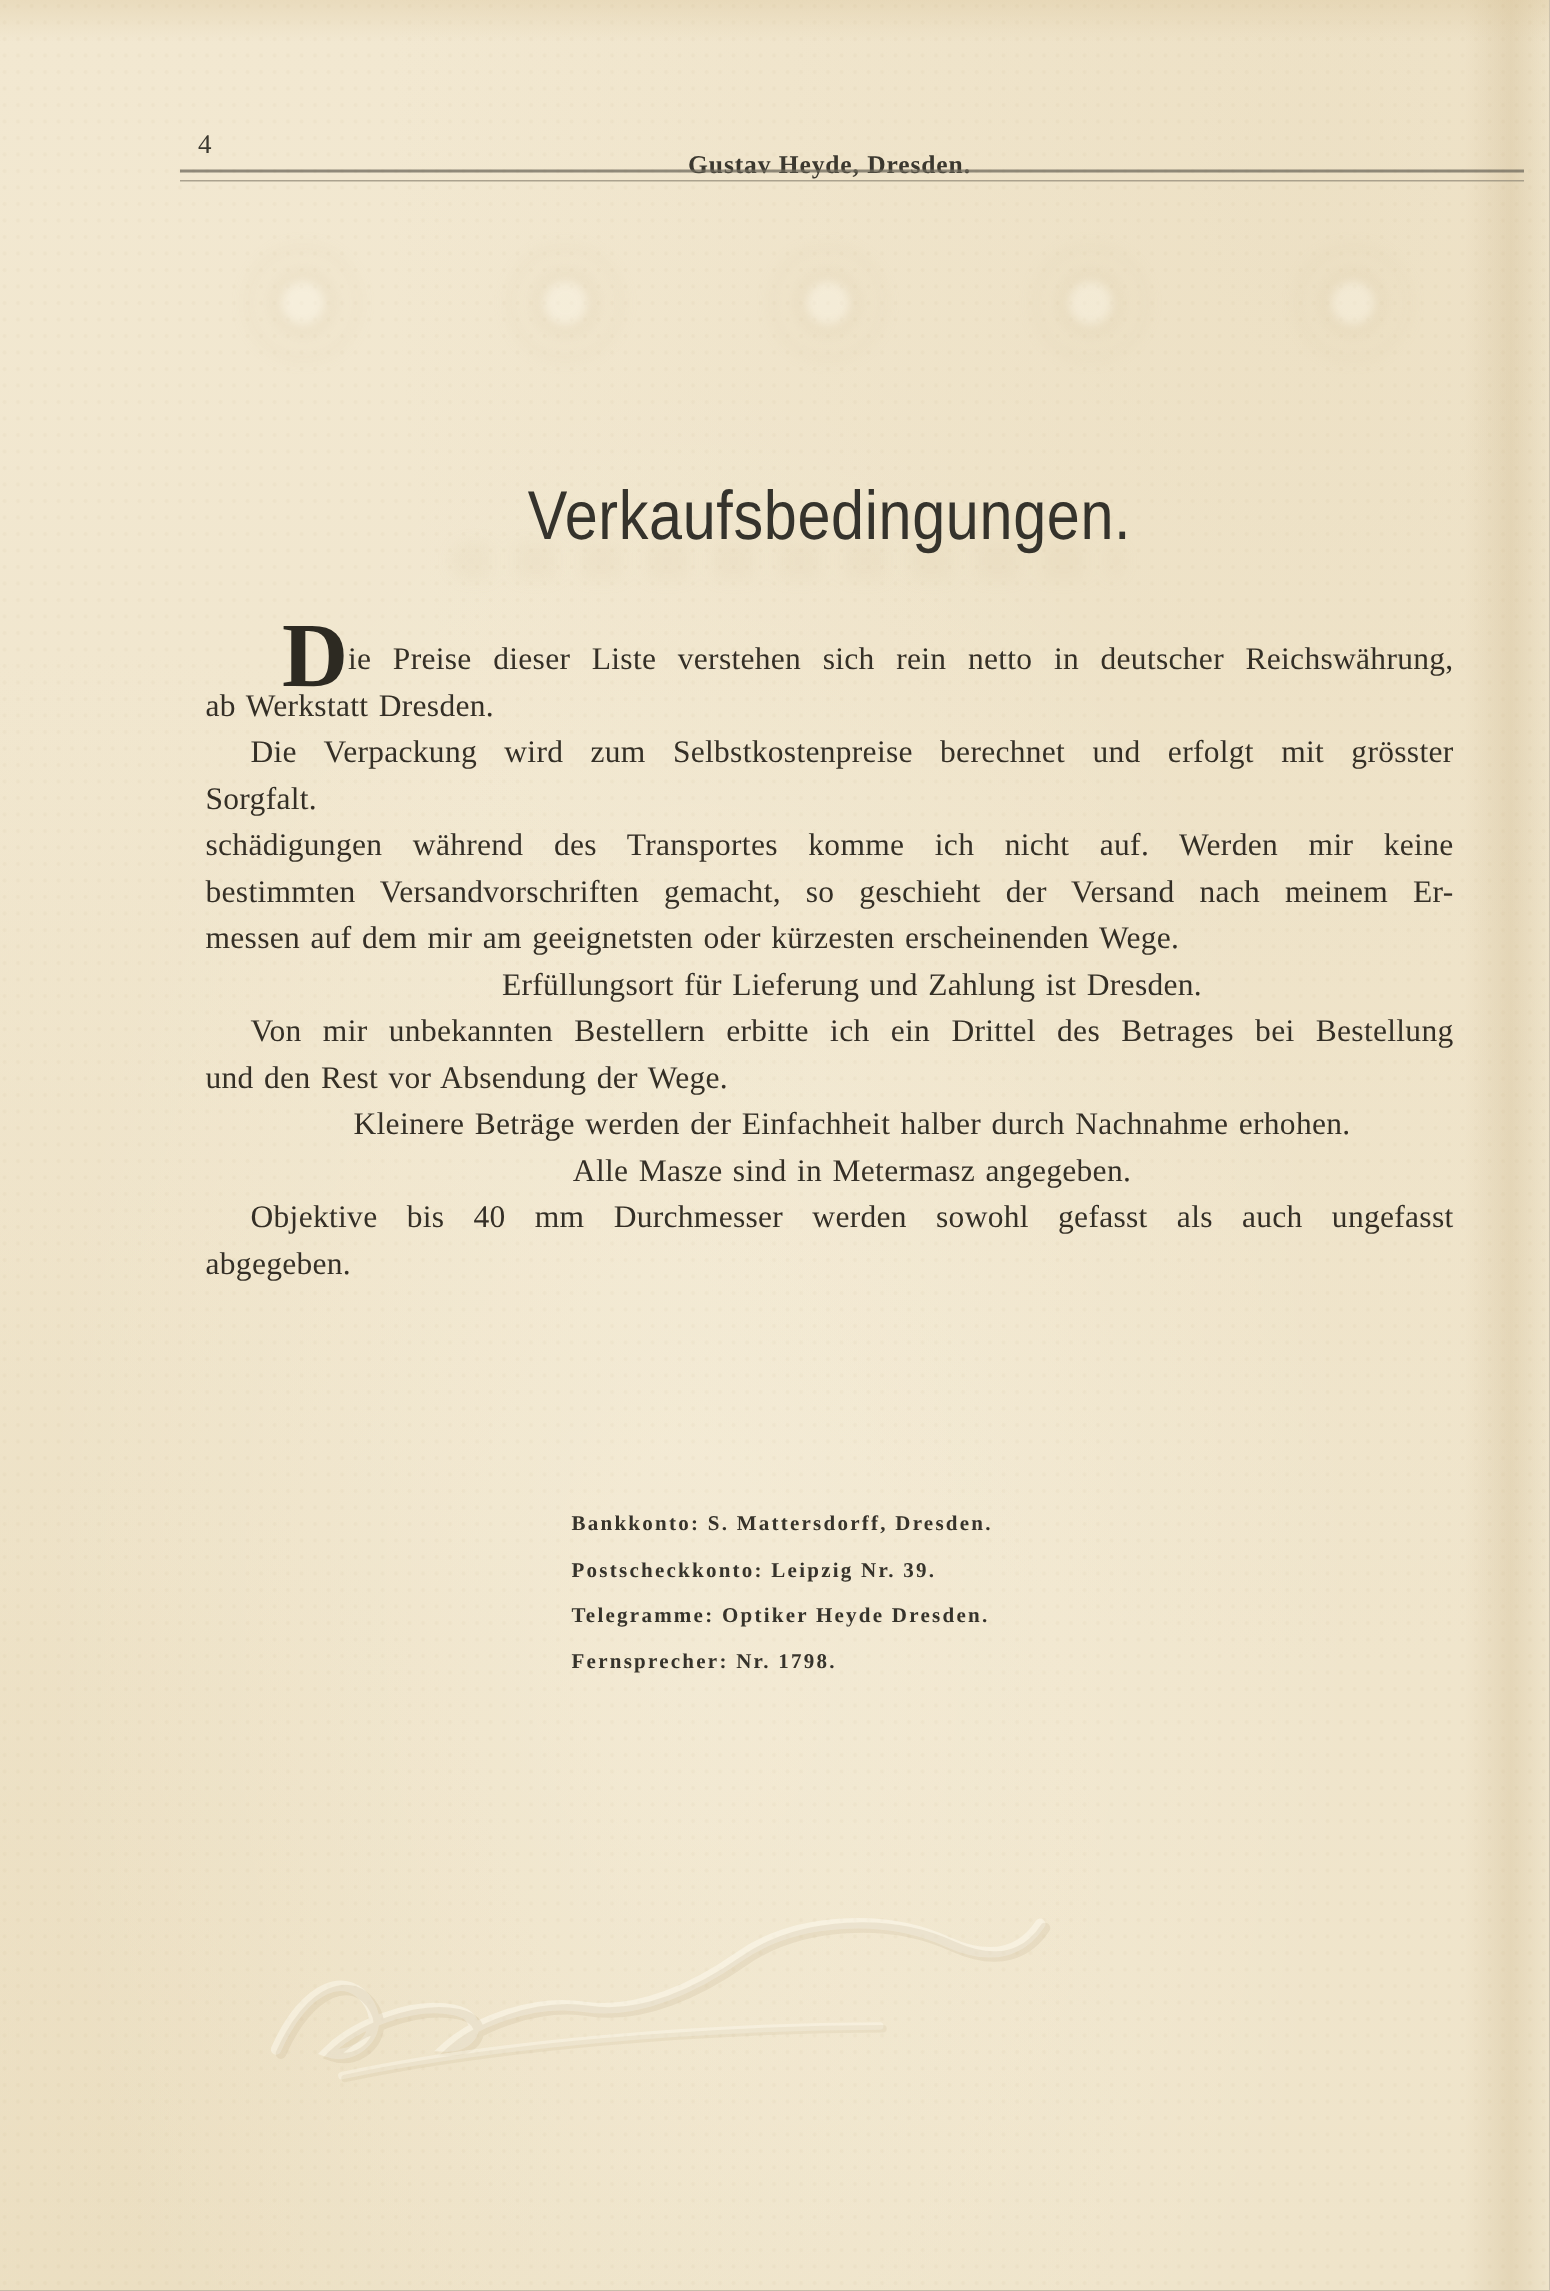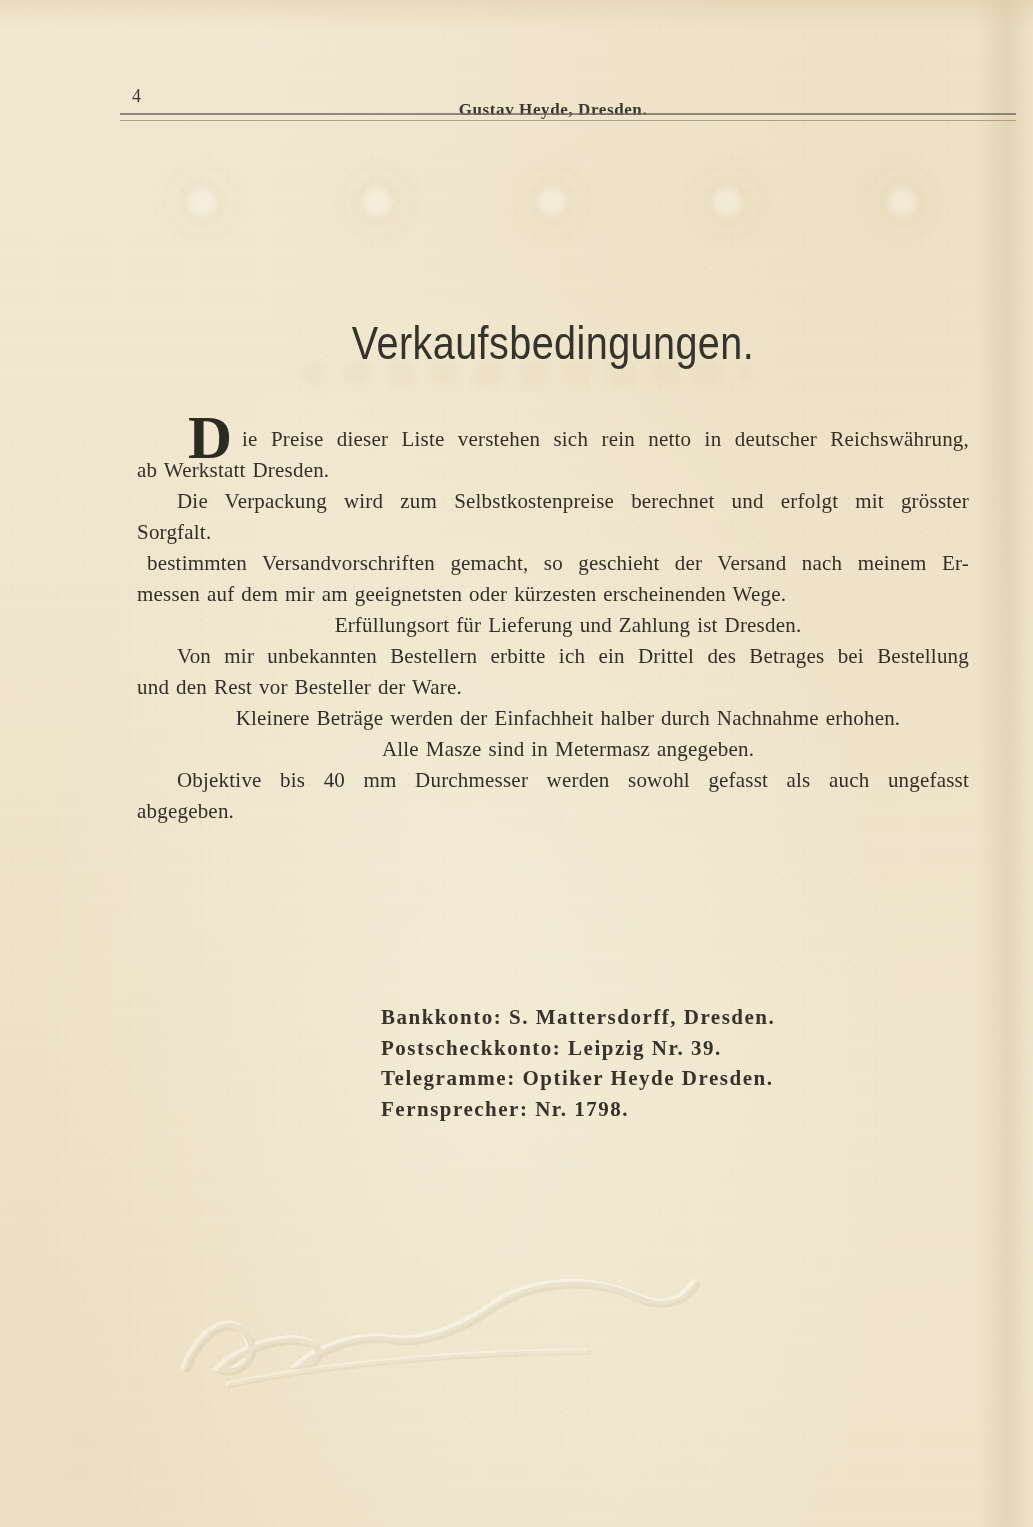--- a/index.html
+++ b/index.html
@@ -40,28 +40,28 @@
     filter:blur(5px);opacity:.55;border-radius:12px;}
   
   .title{position:absolute;left:137px;top:316px;width:832px;margin:0;
     text-align:center;font-family:"Liberation Sans",sans-serif;font-weight:normal;
     font-size:46px;letter-spacing:0.5px;color:#35332c;
     transform:scaleX(0.86);transform-origin:50% 50%;}
   
   .body-text{position:absolute;left:137px;top:424px;width:832px;
     font-size:21px;line-height:31px;letter-spacing:0.2px;word-spacing:1.5px;color:#342f26;}
   .line{height:31px;overflow:visible;}
-  .line.j{text-align:justify;text-align-last:justify;margin-left:10px;}
+  .line.j{text-align:justify;text-align-last:justify;}
   .line.ind{padding-left:30px;text-align:center;}
   .line.dropline{padding-left:95px;}
   .drop-cap{position:absolute;left:51px;top:-17px;font-size:61px;line-height:1;
     font-weight:bold;color:#2d2a22;}
   
   .contact{position:absolute;left:381px;top:1002px;
-    font-size:21px;line-height:30.7px;font-weight:bold;letter-spacing:1.5px;color:#36332b;}
+    font-size:14px;line-height:30.7px;font-weight:bold;letter-spacing:1.5px;color:#36332b;}
   .contact-line{white-space:nowrap;}
   
   .signature{position:absolute;left:165px;top:1258px;transform:rotate(-4deg);opacity:.8;}
 </style>
 </head>
 <body>
 
 <div class="page">
 
   <span class="pagenum">4</span>
@@ -73,25 +73,26 @@
   <div class="showthrough"></div>
 
   <h1 class="title">Verkaufsbedingungen.</h1>
 
   <div class="body-text">
       <span class="drop-cap">D</span>
       <div class="line j dropline">ie Preise dieser Liste verstehen sich rein netto in deutscher Reichswährung,</div>
       <div class="line">ab Werkstatt Dresden.</div>
       <div class="line j ind">Die Verpackung wird zum Selbstkostenpreise berechnet und erfolgt mit grösster</div>
       <div class="line">Sorgfalt.</div>
+      <div class="line j">schädigungen während des Transportes komme ich nicht auf.  Werden mir keine</div>
       <div class="line j">bestimmten Versandvorschriften gemacht, so geschieht der Versand nach meinem Er-</div>
       <div class="line">messen auf dem mir am geeignetsten oder kürzesten erscheinenden Wege.</div>
       <div class="line ind">Erfüllungsort für Lieferung und Zahlung ist Dresden.</div>
       <div class="line j ind">Von mir unbekannten Bestellern erbitte ich ein Drittel des Betrages bei Bestellung</div>
-      <div class="line">und den Rest vor Besteller der Ware.</div>
+      <div class="line">und den Rest vor Absendung der Wege.</div>
       <div class="line ind">Kleinere Beträge werden der Einfachheit halber durch Nachnahme erhohen.</div>
       <div class="line ind">Alle Masze sind in Metermasz angegeben.</div>
       <div class="line j ind">Objektive bis 40 mm Durchmesser werden sowohl gefasst als auch ungefasst</div>
       <div class="line">abgegeben.</div>
     </div>
 
   <div class="contact">
       <div class="contact-line">Bankkonto: S. Mattersdorff, Dresden.</div>
       <div class="contact-line">Postscheckkonto: Leipzig Nr. 39.</div>
       <div class="contact-line">Telegramme: Optiker Heyde Dresden.</div>

